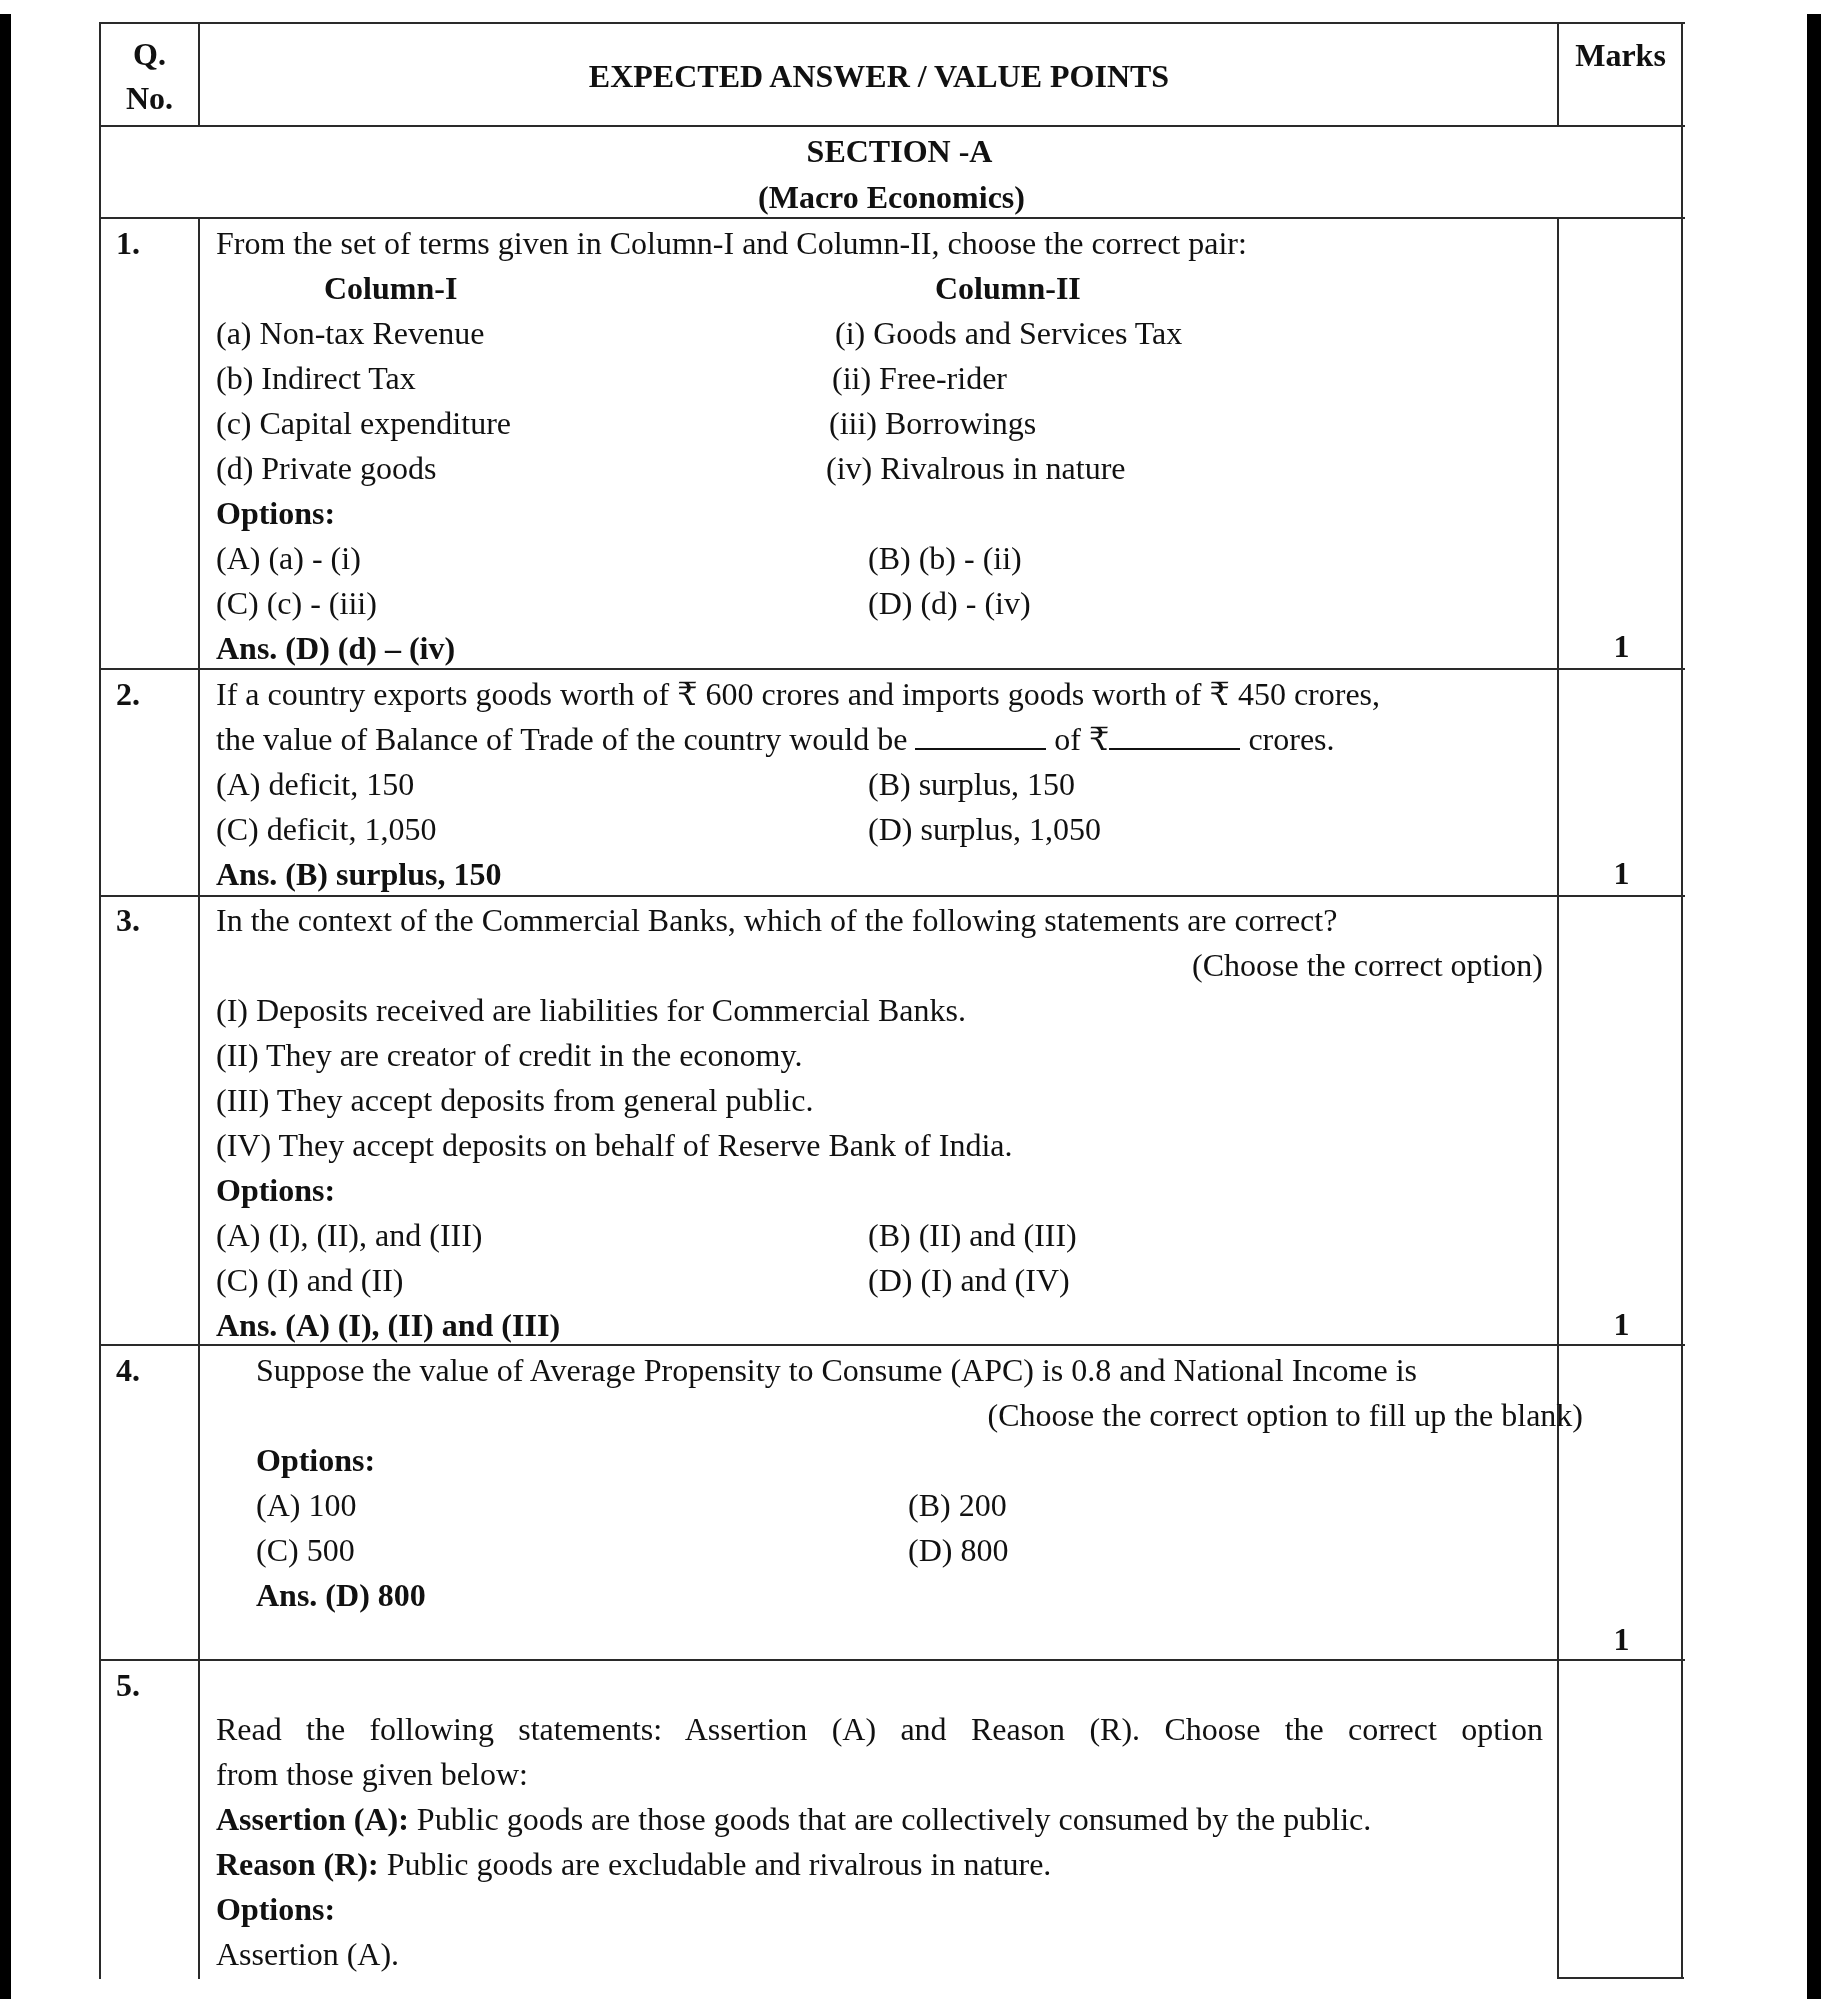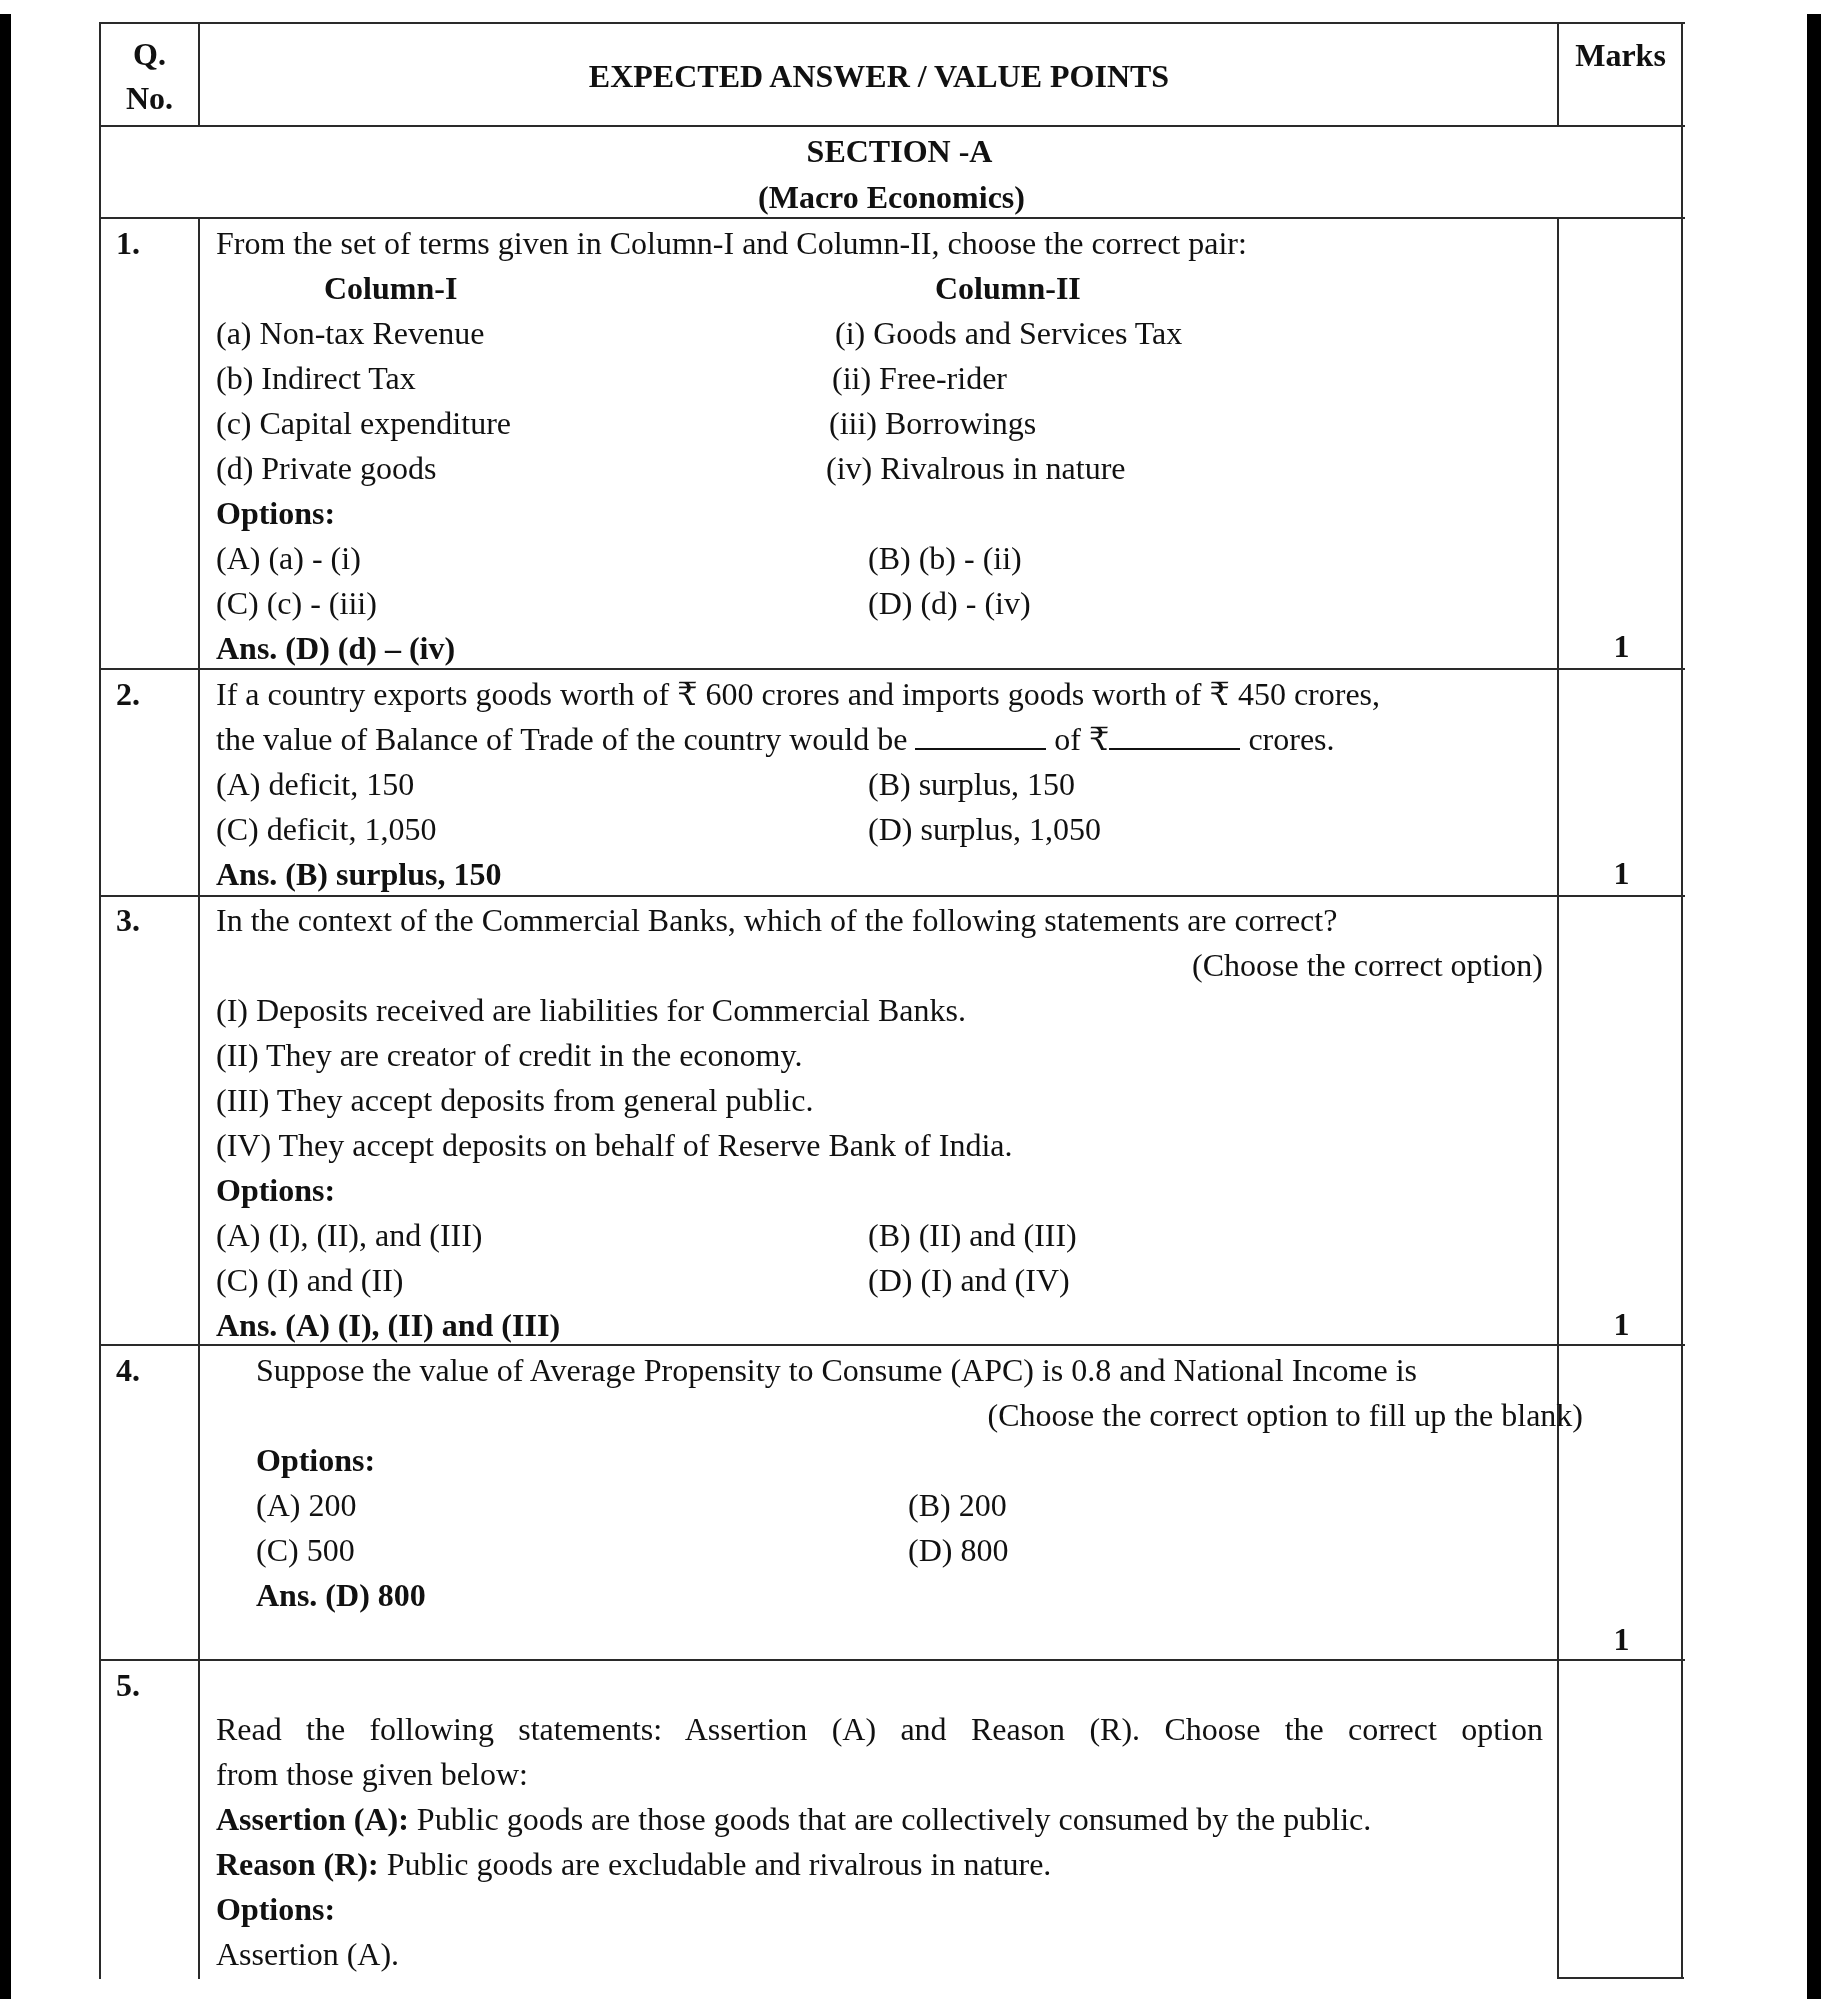--- a/index.html
+++ b/index.html
@@ -137,21 +137,21 @@
   <div class="line bold">Ans. (A) (I), (II) and (III)</div>
 </div>
 <div class="mark" style="top:1302px;">1</div>
 
 <div class="qno" style="top:1348px;">4.</div>
 <div class="cell" style="top:1348px;margin-left:40px;">
   <div class="line">Suppose the value of Average Propensity to Consume (APC) is 0.8 and National Income is</div>
   <div class="line right">(Choose the correct option to fill up the blank)</div>
   <div class="line bold">Options:</div>
   <div class="line">
-    <span>(A) 200</span>
+    <span>(A) 100</span>
     <span class="c2">(B) 200</span>
   </div>
   <div class="line">
     <span>(C) 500</span>
     <span class="c2">(D) 800</span>
   </div>
   <div class="line bold">Ans. (D) 800</div>
 </div>
 <div class="mark" style="top:1617px;">1</div>
 

